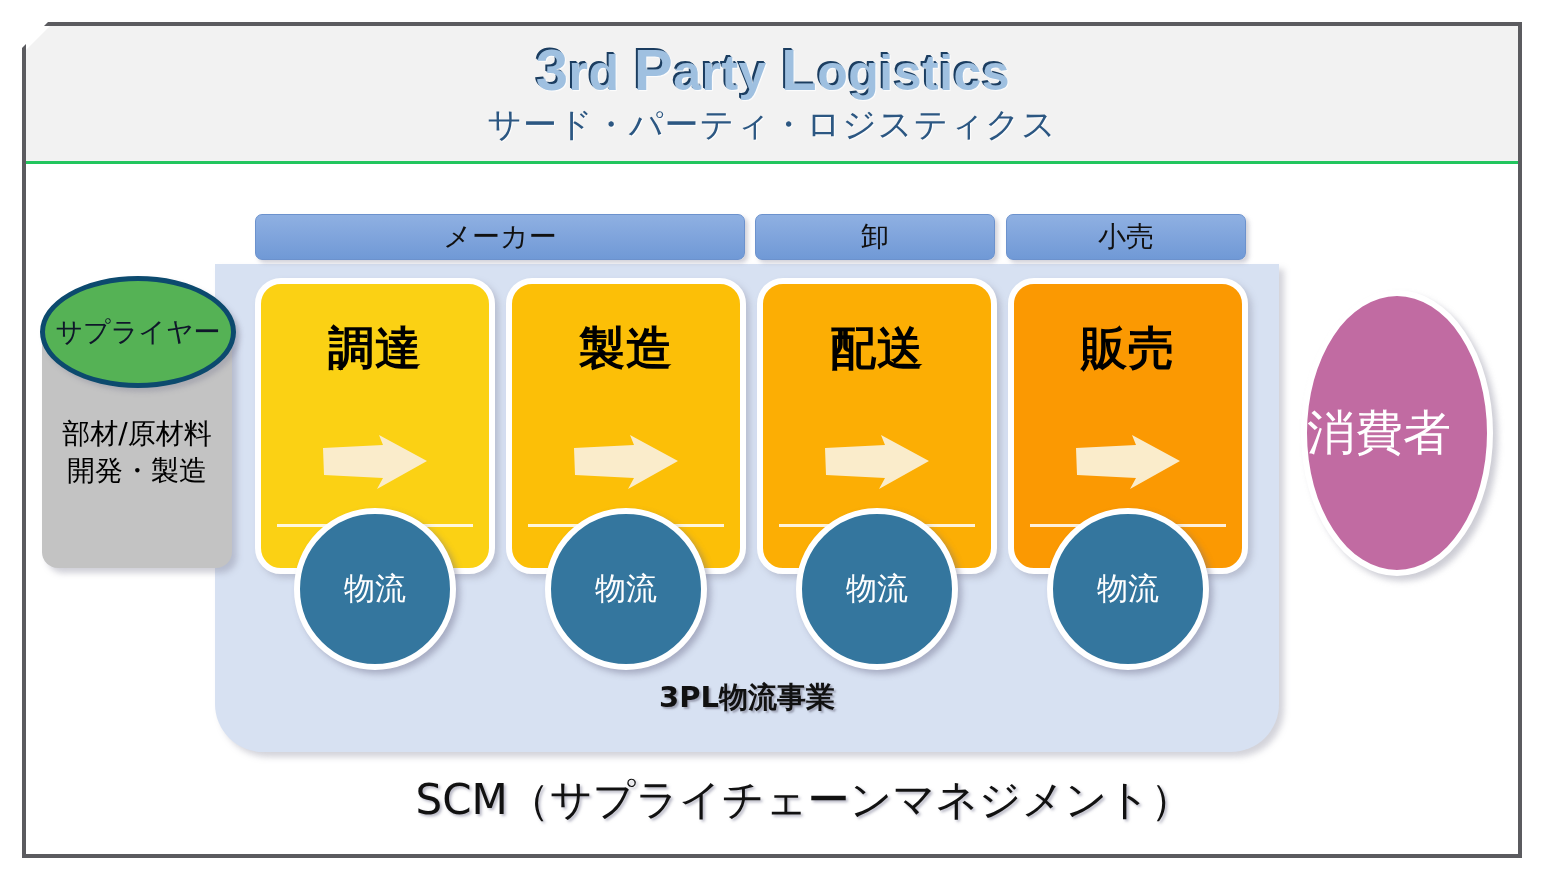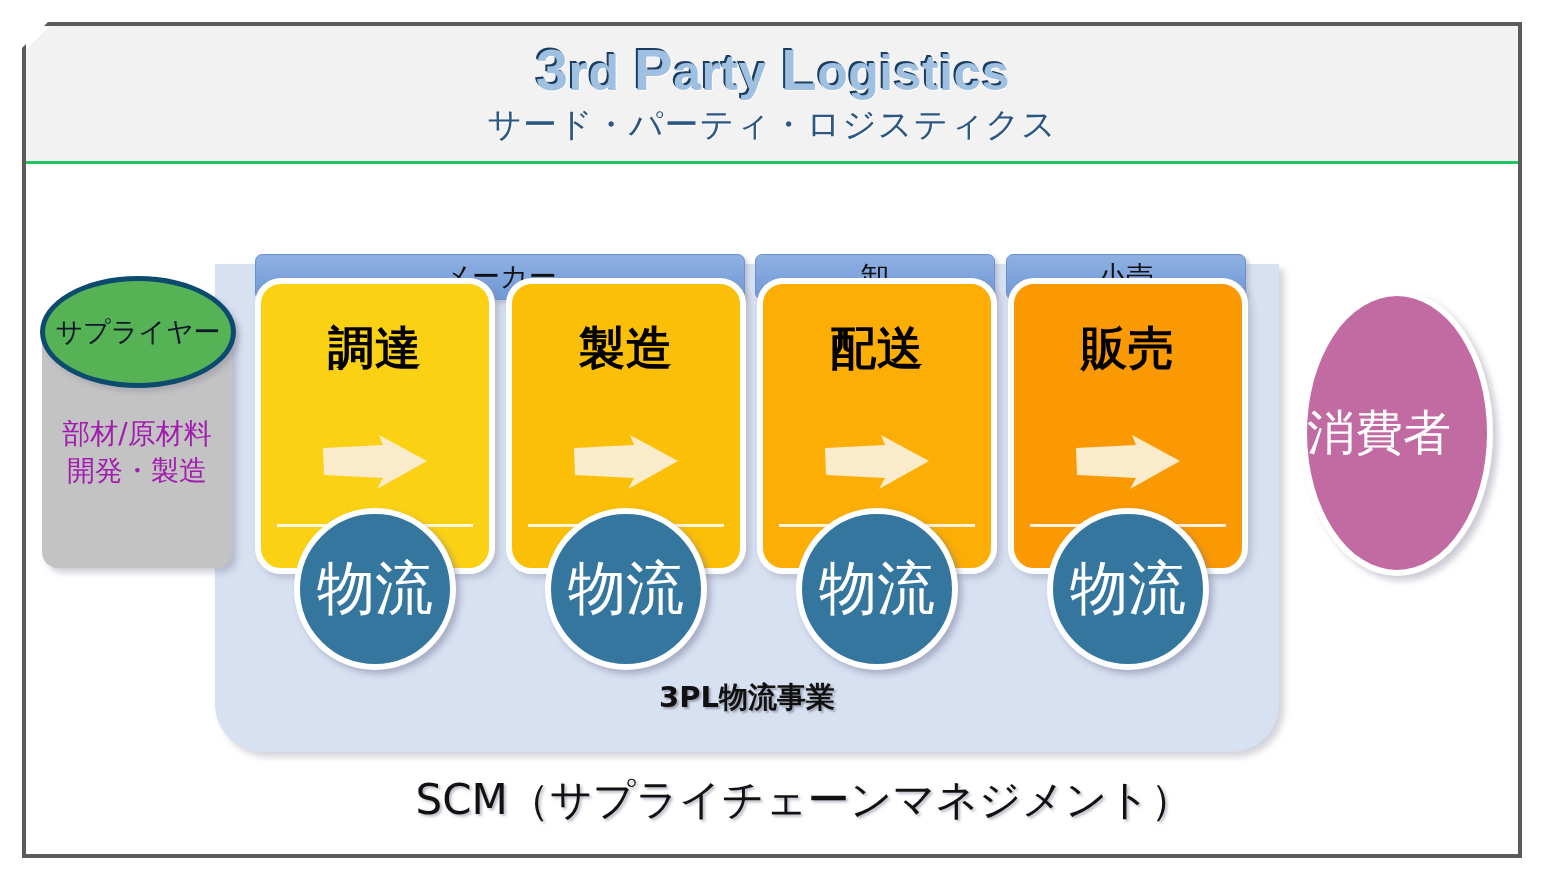--- a/index.html
+++ b/index.html
@@ -117,21 +117,20 @@
     border: 1px solid #6c92cd;
     border-radius: 7px;
     box-sizing: border-box;
     display: flex;
     align-items: center;
     justify-content: center;
     font-family: Liberation Serif, serif;
     font-size: 28px;
     color: #111111;
     box-shadow: 3px 3px 4px rgba(140,140,160,0.40);
-    margin-top: 40px;
   }
   .chan-maker  { left: 229px; top: 50px; width: 490px; }
   .chan-oroshi { left: 729px; top: 50px; width: 240px; }
   .chan-kouri  { left: 980px; top: 50px; width: 240px; }
 
   
   .supplier-box {
     position: absolute;
     left: 16px;
     top: 148px;
@@ -143,21 +142,21 @@
     display: flex;
     flex-direction: column;
     align-items: center;
     justify-content: flex-end;
     padding-bottom: 78px;
     box-sizing: border-box;
   }
   .supplier-line {
     font-family: "DejaVu Sans", "Liberation Sans", sans-serif;
     font-size: 28px;
-    color: #a21caf;
+    color: #000000;
     line-height: 1.32;
     white-space: nowrap;
   }
   .supplier-ellipse {
     position: absolute;
     left: 14px;
     top: 112px;
     width: 196px;
     height: 112px;
     background: #55b255;
@@ -218,21 +217,21 @@
     width: 162px;
     height: 162px;
     background: #34769e;
     border: 6px solid #ffffff;
     border-radius: 50%;
     box-sizing: border-box;
     display: flex;
     align-items: center;
     justify-content: center;
     font-family: "DejaVu Sans", "Liberation Sans", sans-serif;
-    font-size: 58px;
+    font-size: 31px;
     color: #ffffff;
     box-shadow: 4px 4px 6px rgba(110,110,140,0.45);
   }
 
   
   .consumer-ellipse {
     position: absolute;
     left: 1275px;
     top: 126px;
     width: 192px;

